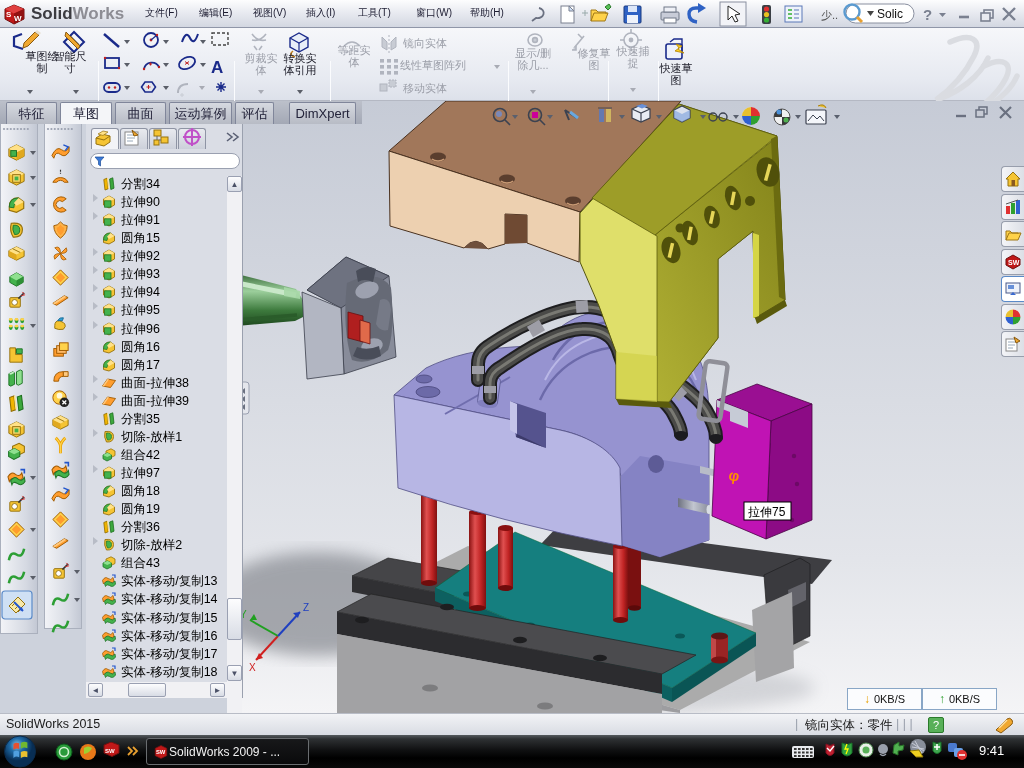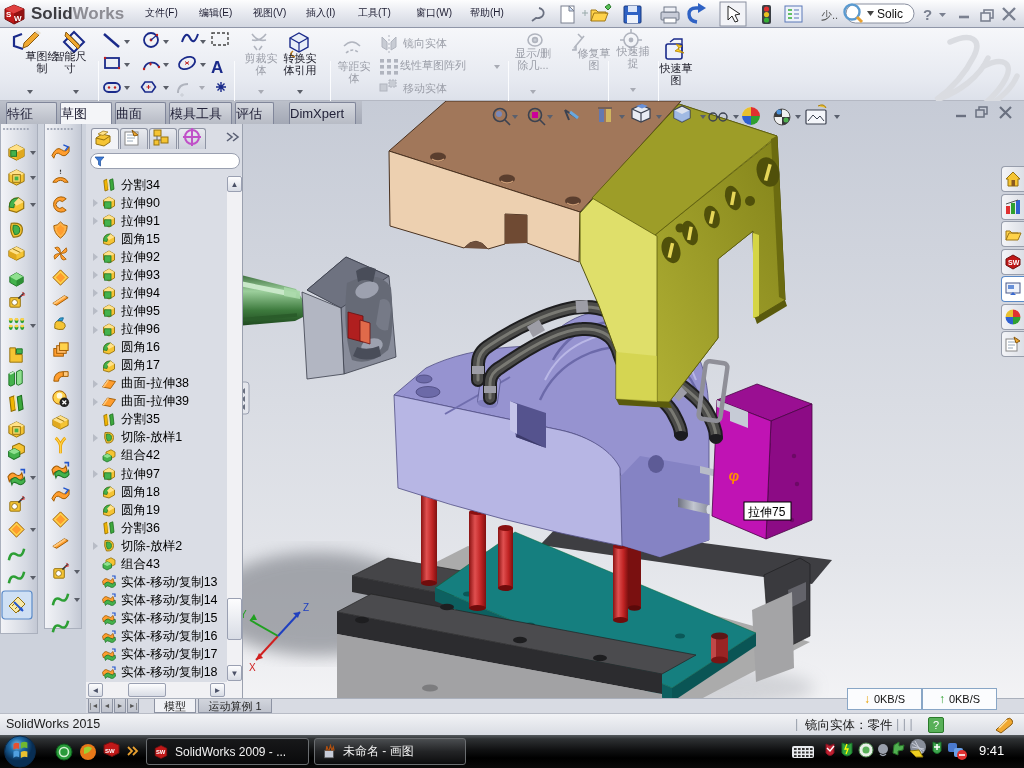--- a/index.html
+++ b/index.html
@@ -13,30 +13,30 @@
 .menu{top:6px;font-size:10px;color:#1b1b30}
 
 #ribbon{left:0;top:28px;width:1024px;height:73px;background:linear-gradient(#f6f7fa,#e7eaf1 70%,#dde1ea);border-bottom:1px solid #b4b8c3}
 .rtxt{position:absolute;font-size:11px;color:#20202c;text-align:center;line-height:12px;white-space:pre}
 .rgray{color:#9b9ea8}
 .dn{position:absolute;width:0;height:0;border-left:3px solid transparent;border-right:3px solid transparent;border-top:4px solid #5a5e68}
 .dng{border-top-color:#a8abb4}
 .vsep{position:absolute;width:1px;background:#c3c7d0;border-right:1px solid #fbfcfe}
 
 #tabrow{left:0;top:101px;width:362px;height:23px;background:linear-gradient(#bcc0ca,#a3a8b5);z-index:3}
-.tab{position:absolute;top:1px;height:22px;font-size:13px;color:#23233a;line-height:21px;background:linear-gradient(#d6d9e0,#b7bbc5);border:1px solid #80869a;border-bottom:none;border-radius:2px 2px 0 0}
+.tab{position:absolute;top:1px;height:22px;font-size:13px;color:#23233a;text-align:center;line-height:21px;background:linear-gradient(#d6d9e0,#b7bbc5);border:1px solid #80869a;border-bottom:none;border-radius:2px 2px 0 0}
 .tabact{background:#f4f5f8;color:#16162c}
 
 .ltb{top:124px;width:38px;z-index:3;background:linear-gradient(to right,#f2f3f7,#d5d9e2 70%,#c3c8d4);border:1px solid #aab0bd;border-top:none}
 
 #fmpanel{left:86px;top:124px;width:157px;height:574px;background:#dadde5;border-right:1px solid #9aa0ae;z-index:3}
 .fmtab{position:absolute;top:4px;width:28px;height:21px;background:linear-gradient(#e8eaef,#ccd0da);border:1px solid #8e94a4;border-bottom:none;border-radius:3px 3px 0 0}
 #filter{position:absolute;left:4px;top:29px;width:150px;height:16px;background:#fff;border:1px solid #9aa0b0;border-radius:8px}
 #tree{position:absolute;left:0px;top:52px;width:141px;height:506px;overflow:hidden}
-.trow{height:18.07px;display:flex;align-items:center;font-size:12.5px;color:#000;white-space:nowrap}
+.trow{height:18.07px;display:flex;align-items:flex-start;font-size:12.5px;color:#000;white-space:nowrap}
 .arr{width:0;height:0;border-top:4px solid transparent;border-bottom:4px solid transparent;border-left:5px solid #b8bcc6;margin-left:7px;margin-right:3px;flex:none}
 .noarr{width:15px;flex:none}
 .ticon{width:16px;height:16px;margin-right:4px;flex:none}
 
 .sb{position:absolute;background:#f1f1f4}
 .sbtn{position:absolute;background:linear-gradient(#fdfdfe,#d8dce5);border:1px solid #9aa0b2;border-radius:2px;color:#4a5066;text-align:center}
 
 #mtabs{left:86px;top:698px;z-index:3;width:938px;height:15px;background:#d8dbe3;border-top:1px solid #aab0bc}
 .mtab{position:absolute;top:0;height:14px;font-size:11px;color:#222;line-height:14px;text-align:center;background:linear-gradient(#d2d5dd,#bfc3cd);border:1px solid #8d93a3;border-top:none}
 
@@ -370,21 +370,21 @@
 <div class="dn" style="left:163px;top:58px"></div>
 <div class="dn dng" style="left:199px;top:58px"></div>
 <div class="vsep" style="left:234px;top:33px;height:62px"></div>
 <div class="rtxt rgray" style="left:239px;top:24px;width:44px">剪裁实
 体</div>
 <div class="dn dng" style="left:258px;top:62px"></div>
 <div class="rtxt" style="left:278px;top:24px;width:44px">转换实
 体引用</div>
 <div class="dn" style="left:297px;top:62px"></div>
 <div class="vsep" style="left:330px;top:33px;height:62px"></div>
-<div class="rtxt rgray" style="left:332px;top:32px;width:44px">等距实
+<div class="rtxt rgray" style="left:332px;top:16px;width:44px">等距实
 体</div>
 <div class="rtxt rgray" style="left:395px;top:9px;width:60px">镜向实体</div>
 <div class="rtxt rgray" style="left:393px;top:31px;width:80px">线性草图阵列</div>
 <div class="rtxt rgray" style="left:395px;top:54px;width:60px">移动实体</div>
 <div class="dn dng" style="left:494px;top:37px"></div>
 <div class="vsep" style="left:508px;top:33px;height:62px"></div>
 <div class="rtxt rgray" style="left:511px;top:19px;width:44px">显示/删
 除几...</div>
 <div class="dn dng" style="left:530px;top:62px"></div>
 <div class="rtxt rgray" style="left:572px;top:19px;width:44px">修复草
@@ -394,21 +394,21 @@
 捉</div>
 <div class="dn dng" style="left:630px;top:60px"></div>
 <div class="vsep" style="left:658px;top:33px;height:62px"></div>
 <div class="rtxt" style="left:654px;top:34px;width:44px">快速草
 图</div>
 </div>
 <div id="tabrow" class="abs">
 <div class="tab" style="left:6px;width:51px">特征</div>
 <div class="tab tabact" style="left:60px;width:52px">草图</div>
 <div class="tab" style="left:115px;width:51px">曲面</div>
-<div class="tab" style="left:169px;width:63px">模具工具</div>
+<div class="tab" style="left:169px;width:63px">运动算例</div>
 <div class="tab" style="left:235px;width:39px">评估</div>
 <div class="tab" style="left:289px;width:67px">DimXpert</div>
 </div>
 <svg class="abs" style="left:950px;top:101px;z-index:4" width="70" height="23" viewBox="0 0 70 23">
       <path d="M6,15 l10,0" stroke="#6a7080" stroke-width="2.4"></path>
       <rect x="29" y="6" width="8" height="7" fill="none" stroke="#6a7080" stroke-width="1.5"></rect>
       <rect x="26" y="9" width="8" height="7" fill="#c6cad4" stroke="#6a7080" stroke-width="1.5"></rect>
       <path d="M50,6 l11,11 M61,6 l-11,11" stroke="#6a7080" stroke-width="2.2"></path>
     </svg>
 <svg class="abs" style="left:237px;top:101px;z-index:1" width="787" height="612" viewBox="237 101 787 612">
@@ -966,28 +966,20 @@
 </div>
 <div class="sb" style="left:141px;top:52px;width:15px;height:558px"></div>
 <div class="sbtn" style="left:141px;top:52px;width:15px;height:16px;font-size:8px;line-height:15px">▲</div>
 <div class="sbtn" style="left:141px;top:541px;width:15px;height:16px;font-size:8px;line-height:15px">▼</div>
 <div class="sbtn" style="left:141px;top:474px;width:15px;height:42px"></div>
 <div class="sb" style="left:0px;top:558px;width:141px;height:16px"></div>
 <div class="sbtn" style="left:2px;top:559px;width:15px;height:14px;font-size:8px;line-height:13px">◄</div>
 <div class="sbtn" style="left:124px;top:559px;width:15px;height:14px;font-size:8px;line-height:13px">►</div>
 <div class="sbtn" style="left:42px;top:559px;width:38px;height:14px"></div>
 </div>
-<div id="mtabs" class="abs">
-<div class="mtab" style="left:2px;width:12px;font-size:7px;color:#555">|◄</div>
-<div class="mtab" style="left:15px;width:12px;font-size:7px;color:#555">◄</div>
-<div class="mtab" style="left:28px;width:12px;font-size:7px;color:#555">►</div>
-<div class="mtab" style="left:41px;width:12px;font-size:7px;color:#555">►|</div>
-<div class="mtab" style="left:68px;width:42px;background:#f0f1f5">模型</div>
-<div class="mtab" style="left:112px;width:74px">运动算例 1</div>
-</div>
 <div id="statusbar" class="abs">
 <div class="abs" style="left:6px;top:3px">SolidWorks 2015</div>
 <div class="abs" style="left:795px;top:3px;color:#9aa0ac">|</div>
 <div class="abs" style="left:805px;top:3px">镜向实体：零件</div>
 <div class="abs" style="left:896px;top:3px;color:#9aa0ac">| | |</div>
 <div class="abs" style="left:928px;top:3px;width:16px;height:16px;background:#58b058;border:1px solid #2a7a2a;border-radius:2px;color:#fff;font-size:11px;text-align:center;line-height:15px">?</div>
 <svg class="abs" style="left:993px;top:2px" width="20" height="18">
         <path d="M3,14 L14,3 q3,-2 5,1 q2,3 -1,5 L8,17 Z" fill="#f0a830" stroke="#8a5a10"></path>
         <path d="M6,12 l8,-8" stroke="#ffe0a0" stroke-width="1.6"></path>
       </svg>
@@ -1076,28 +1068,21 @@
         <path d="M29,6 q4,-3 8,0 q-2,5 -8,6 Z" fill="#a0d030"></path>
         <path d="M49,3 l7,-3 8,3 0,8 -7,3.5 -8,-3.5 Z" fill="#c01818" stroke="#701010"></path>
         <text x="50" y="11" font-size="6" font-weight="bold" fill="#fff">SW</text>
         <path d="M73,5 l4,4 -4,4 M78,5 l4,4 -4,4" stroke="#e8a030" fill="none" stroke-width="1.8"></path>
       </svg>
 <div class="tbtn" style="left:146px;width:163px;background:linear-gradient(#17181a,#0a0a0b)">
 <svg style="margin-left:6px" width="16" height="16" viewBox="0 0 22 22">
           <path d="M3,6 L11,2 L19,6 L19,16 L11,20 L3,16 Z" fill="#c01818" stroke="#701010"></path>
           <text x="4" y="14" font-size="8" font-weight="bold" fill="#fff">SW</text>
         </svg>
-<span style="margin-left:6px">SolidWorks 2009 - ...</span>
-      </div>
-<div class="tbtn" style="left:314px;width:152px">
-<svg style="margin-left:6px" width="16" height="16" viewBox="0 0 22 22">
-          <rect x="5" y="9" width="12" height="10" fill="#c8ccd8" stroke="#555"></rect>
-          <path d="M7,9 l1,-6 2,6 M11,9 l2,-7 2,7 M15,9 l2,-5 1,5" stroke="#b05010" stroke-width="1.6" fill="none"></path>
-        </svg>
-<span style="margin-left:6px">未命名 - 画图</span>
+<span style="">SolidWorks 2009 - ...</span>
       </div>
 <svg class="abs" style="left:780px;top:0" width="244" height="33" viewBox="0 0 244 33">
 <rect x="12" y="11" width="22" height="12" rx="2" fill="#e8eaee"></rect>
         <g fill="#333">
 <rect x="14" y="13" width="2.6" height="2"></rect>
           <rect x="14" y="16.5" width="2.6" height="2"></rect>
           <rect x="14" y="20" width="2.6" height="2"></rect>
 <rect x="18" y="13" width="2.6" height="2"></rect>
           <rect x="18" y="16.5" width="2.6" height="2"></rect>
           <rect x="18" y="20" width="2.6" height="2"></rect>

